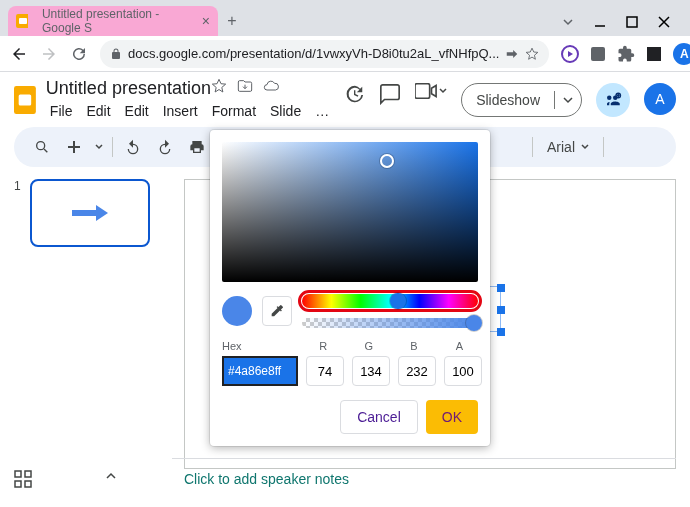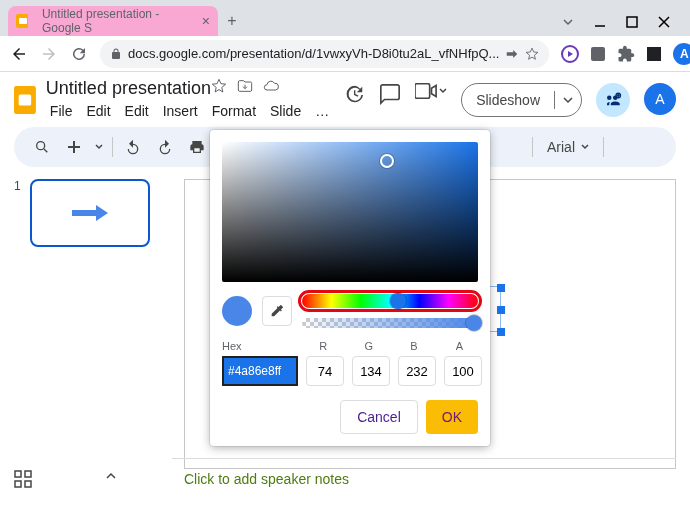--- a/index.html
+++ b/index.html
@@ -53,21 +53,21 @@
 .thumb { width: 120px; height: 68px; border: 2.5px solid #0b57d0; border-radius: 8px; background: #fff; display: flex; align-items: center; justify-content: center; }
 .thumb .arrow { color: #4a86e8; }
 .canvas-area { flex: 1; position: relative; }
 .canvas { position: absolute; left: 10px; top: 8px; right: 0; height: 290px; background: #fff; border: 1px solid #c4c7c5; }
 .sel-marker { position: absolute; left: 300px; top: 108px; }
 .sel-marker .handle { width: 8px; height: 8px; background: #1a73e8; position: absolute; }
 
 
 .speaker-notes { position: absolute; bottom: 8px; left: 14px; right: 14px; display: flex; align-items: center; gap: 20px; }
 .grid-icon { width: 18px; height: 18px; color: #444746; cursor: pointer; }
-.notes-text { font-size: 14px; color: #4d7c0f; padding: 12px; cursor: text; flex: 1; border-top: 1px solid #dadce0; margin-left: 120px; }
+.notes-text { font-size: 14px; color: #0f766e; padding: 12px; cursor: text; flex: 1; border-top: 1px solid #dadce0; margin-left: 120px; }
 .caret-icon { width: 14px; height: 14px; color: #444746; position: absolute; left: 90px; bottom: 16px; }
 
 
 .popover { position: absolute; left: 210px; top: 130px; width: 280px; background: #fff; border-radius: 4px; box-shadow: 0 2px 10px rgba(0,0,0,.3), 0 0 0 1px rgba(0,0,0,.08); padding: 12px; z-index: 10; }
 .sv-area { width: 256px; height: 140px; position: relative; border-radius: 2px; background: linear-gradient(to top, #000, rgba(0,0,0,0)), linear-gradient(to right, #fff, #1a73e8); cursor: crosshair; }
 .sv-cursor { position: absolute; width: 14px; height: 14px; border: 2px solid #fff; border-radius: 50%; left: 158px; top: 12px; box-shadow: 0 0 0 1px rgba(0,0,0,.2); }
 .picker-row { display: flex; align-items: center; gap: 10px; margin-top: 12px; }
 .swatch { width: 30px; height: 30px; border-radius: 50%; background: #4a86e8; }
 .eyedrop { width: 30px; height: 30px; border: 1px solid #dadce0; border-radius: 4px; display: flex; align-items: center; justify-content: center; cursor: pointer; color: #444746; }
 .sliders { flex: 1; display: flex; flex-direction: column; gap: 10px; }

